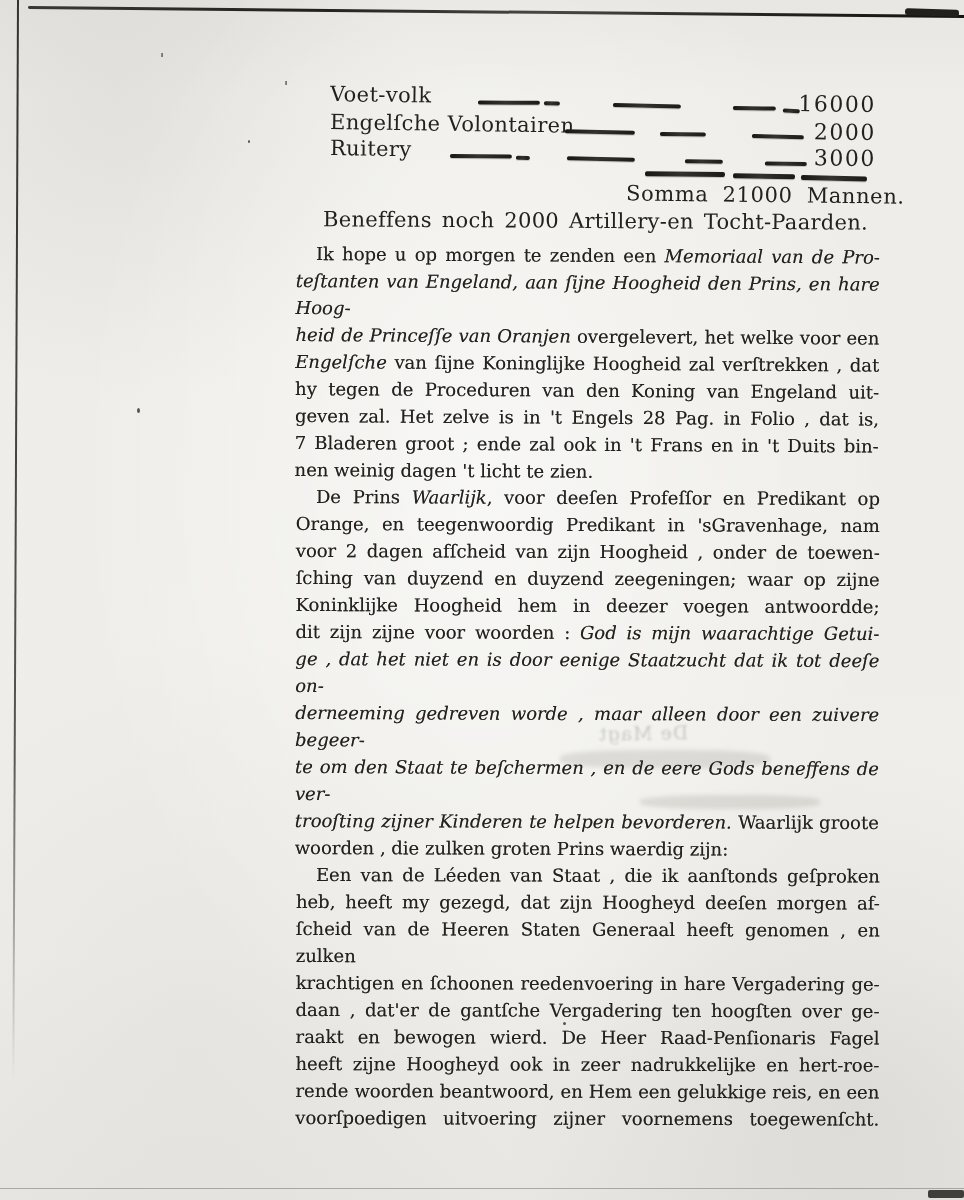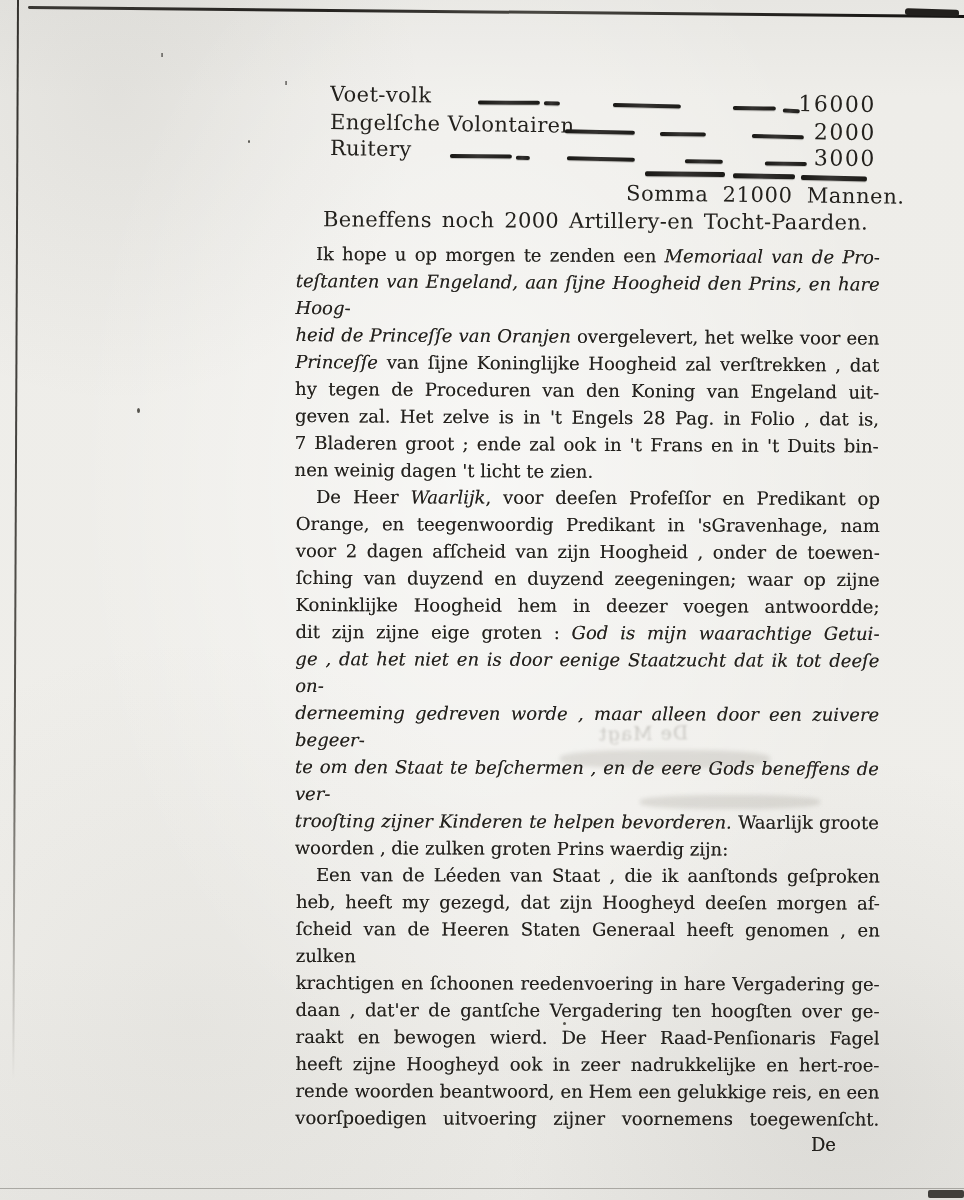--- a/index.html
+++ b/index.html
@@ -118,46 +118,45 @@
 
   <div class="ghost" style="left:598px;top:722px;">De Magt</div>
   <div class="smudge" style="left:560px;top:750px;width:210px;height:18px;"></div>
   <div class="smudge" style="left:640px;top:795px;width:180px;height:14px;"></div>
 
   <div class="bodytext">
       <div class="para">
         <div class="tline j ind"><span>Ik hope u op morgen te zenden een </span><span class="it">Memoriaal van de Pro-</span></div>
         <div class="tline j"><span class="it">teſtanten van Engeland, aan ſijne Hoogheid den Prins, en hare Hoog-</span></div>
         <div class="tline j"><span class="it">heid de Princeſſe van Oranjen </span><span>overgelevert, het welke voor een</span></div>
-        <div class="tline j"><span class="it">Princeſſe </span><span>van ſijne Koninglijke Hoogheid zal verſtrekken , dat</span></div>
+        <div class="tline j"><span class="it">Engelſche </span><span>van ſijne Koninglijke Hoogheid zal verſtrekken , dat</span></div>
         <div class="tline j"><span>hy tegen de Proceduren van den Koning van Engeland uit-</span></div>
         <div class="tline j"><span>geven zal. Het zelve is in 't Engels 28 Pag. in Folio , dat is,</span></div>
         <div class="tline j"><span>7 Bladeren groot ; ende zal ook in 't Frans en in 't Duits bin-</span></div>
         <div class="tline"><span>nen weinig dagen 't licht te zien.</span></div>
       </div>
       <div class="para">
-        <div class="tline j ind"><span>De Heer </span><span class="it">Waarlijk</span><span>, voor deeſen Profeſſor en Predikant op</span></div>
+        <div class="tline j ind"><span>De Prins </span><span class="it">Waarlijk</span><span>, voor deeſen Profeſſor en Predikant op</span></div>
         <div class="tline j"><span>Orange, en teegenwoordig Predikant in 'sGravenhage, nam</span></div>
         <div class="tline j"><span>voor 2 dagen afſcheid van zijn Hoogheid , onder de toewen-</span></div>
         <div class="tline j"><span>ſching van duyzend en duyzend zeegeningen; waar op zijne</span></div>
         <div class="tline j"><span>Koninklijke Hoogheid hem in deezer voegen antwoordde;</span></div>
-        <div class="tline j"><span>dit zijn zijne eige groten : </span><span class="it">God is mijn waarachtige Getui-</span></div>
+        <div class="tline j"><span>dit zijn zijne voor woorden : </span><span class="it">God is mijn waarachtige Getui-</span></div>
         <div class="tline j"><span class="it">ge , dat het niet en is door eenige Staatzucht dat ik tot deeſe on-</span></div>
         <div class="tline j"><span class="it">derneeming gedreven worde , maar alleen door een zuivere begeer-</span></div>
         <div class="tline j"><span class="it">te om den Staat te beſchermen , en de eere Gods beneffens de ver-</span></div>
         <div class="tline j"><span class="it">trooſting zijner Kinderen te helpen bevorderen.</span><span> Waarlijk groote</span></div>
         <div class="tline"><span>woorden , die zulken groten Prins waerdig zijn:</span></div>
       </div>
       <div class="para">
         <div class="tline j ind"><span>Een van de Léeden van Staat , die ik aanſtonds geſproken</span></div>
         <div class="tline j"><span>heb, heeft my gezegd, dat zijn Hoogheyd deeſen morgen af-</span></div>
         <div class="tline j"><span>ſcheid van de Heeren Staten Generaal heeft genomen , en zulken</span></div>
         <div class="tline j"><span>krachtigen en ſchoonen reedenvoering in hare Vergadering ge-</span></div>
         <div class="tline j"><span>daan , dat'er de gantſche Vergadering ten hoogſten over ge-</span></div>
         <div class="tline j"><span>raakt en bewogen wierd. De Heer Raad-Penſionaris Fagel</span></div>
         <div class="tline j"><span>heeft zijne Hoogheyd ook in zeer nadrukkelijke en hert-roe-</span></div>
         <div class="tline j"><span>rende woorden beantwoord, en Hem een gelukkige reis, en een</span></div>
         <div class="tline j"><span>voorſpoedigen uitvoering zijner voornemens toegewenſcht.</span></div>
       </div>
-      <div class="catchword">De</div>
     </div>
 
 </div>
 
 </body></html>

